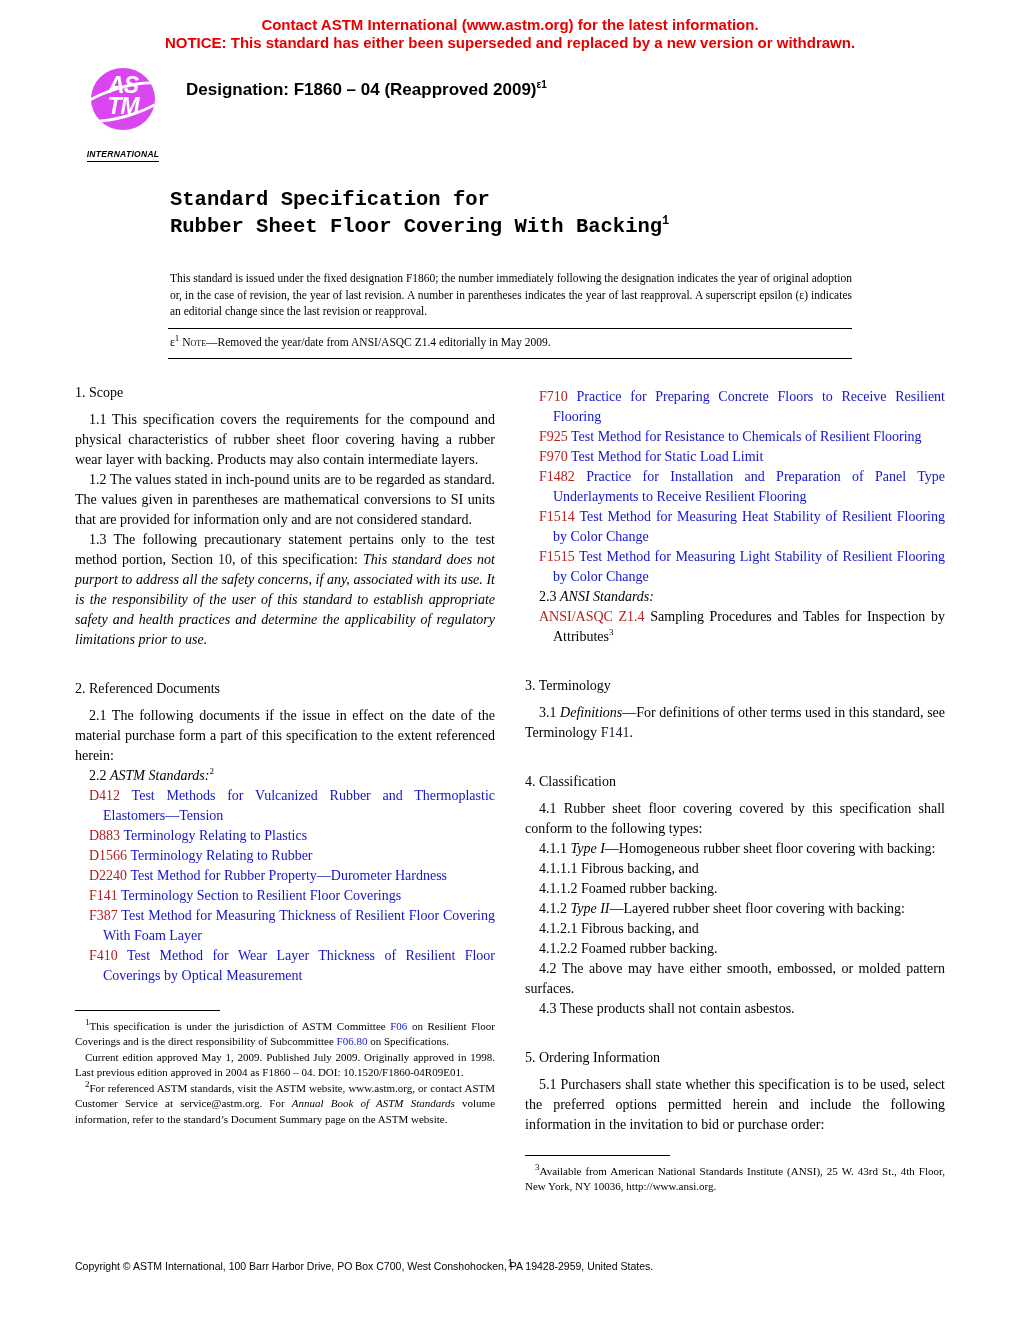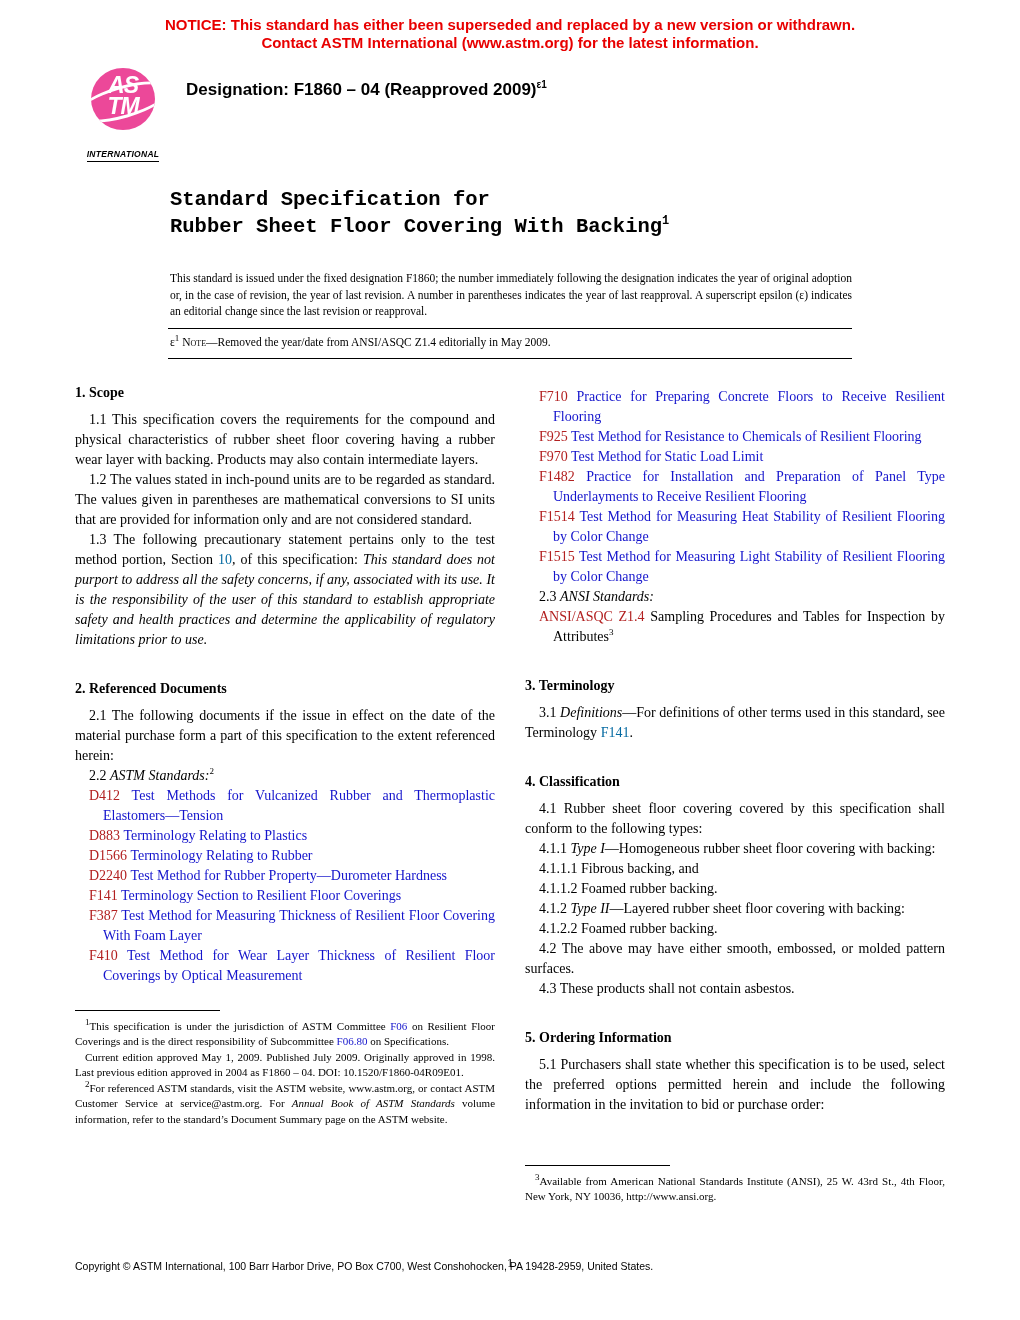--- a/index.html
+++ b/index.html
@@ -10,21 +10,21 @@
   
   .notice{
     padding-top:16px;text-align:center;
     font-family:"Liberation Sans", sans-serif;font-weight:bold;
     font-size:15px;line-height:18px;color:#e80000;
   }
   
   .header{display:flex;align-items:flex-start;margin:16px 0 0 76px;}
   .logo{width:94px;text-align:center;}
   .logo-circle{
-    width:64px;height:62px;background:#ec4899;border-radius:50%;
+    width:64px;height:62px;background:#d946ef;border-radius:50%;
     margin:0 auto;position:relative;overflow:hidden;
   }
   .logo-letters{
     position:absolute;left:0;top:7px;width:100%;
     font-family:"Liberation Sans", sans-serif;font-weight:bold;font-style:italic;
     font-size:23px;line-height:21px;color:#fff;letter-spacing:-1px;
   }
   .logo-ring{
     position:absolute;width:92px;height:26px;border:3px solid #fff;border-radius:50%;
     left:-17px;top:18px;transform:rotate(-16deg);
@@ -51,47 +51,47 @@
     margin:30px 168px 0 170px;font-size:11.5px;line-height:16.5px;text-align:justify;
   }
   .note-box{
     margin:8px 168px 0 168px;border-top:1.5px solid #000;border-bottom:1.5px solid #000;
     padding:6px 2px 8px 2px;font-size:11.5px;line-height:15px;
   }
   .smallcaps{font-variant:small-caps;}
   
   .columns{display:flex;gap:30px;margin:24px 75px 0 75px;}
   .col{width:420px;font-size:14px;line-height:20px;text-align:justify;}
-  .sec-heading{font-size:14px;font-weight:bold;margin:29px 0 7px 0;text-align:left;}
+  .sec-heading{font-size:14px;font-weight:normal;margin:29px 0 7px 0;text-align:left;}
   .col p{margin:0;text-indent:14px;}
   p.doc-item{margin:0;padding-left:28px;text-indent:-14px;color:#1414cc;}
   .code{color:#b22020;}
-  .link-red{color:#0369a1;}
+  .link-red{color:#0f172a;}
   .link-blue{color:#1414cc;}
   .it{font-style:italic;}
   .plain{color:#000;}
   sup{font-size:9px;line-height:0;vertical-align:super;}
   
   .fn-block{margin-top:24px;font-size:11px;line-height:15.5px;text-align:justify;}
   .fn-rule{width:145px;border-top:1.2px solid #000;margin:0 0 8px 0;}
   .fn-block p{margin:0;text-indent:10px;}
-  .fn-right{margin-top:50px;}
+  .fn-right{margin-top:20px;}
   
   .copyright{
     position:absolute;left:75px;top:1260px;
     font-family:"Liberation Sans", sans-serif;font-size:10.5px;
   }
   .pageno{position:absolute;left:0;right:0;top:1256px;text-align:center;font-size:12.5px;}
 </style>
 </head>
 <body>
 
 <div class="notice">
+  <div>Contact ASTM International (www.astm.org) for the latest information.</div>
   <div>NOTICE: This standard has either been superseded and replaced by a new version or withdrawn.</div>
-  <div>Contact ASTM International (www.astm.org) for the latest information.</div>
 </div>
 
 <div class="header">
   <div class="logo">
     <div class="logo-circle">
       <div class="logo-letters"><span>AS</span><br><span>TM</span></div>
       <div class="logo-ring"></div>
     </div>
     <span class="logo-intl">INTERNATIONAL</span>
   </div>
@@ -150,20 +150,21 @@
 
     <div class="sec-heading">3. Terminology</div>
     <p><span>3.1 </span><span class="it">Definitions</span><span>—For definitions of other terms used in this standard, see Terminology </span><span class="link-red">F141</span><span>.</span></p>
 
     <div class="sec-heading">4. Classification</div>
     <p>4.1 Rubber sheet floor covering covered by this specification shall conform to the following types:</p>
     <p><span>4.1.1 </span><span class="it">Type I</span><span>—Homogeneous rubber sheet floor covering with backing:</span></p>
     <p>4.1.1.1 Fibrous backing, and</p>
     <p>4.1.1.2 Foamed rubber backing.</p>
     <p><span>4.1.2 </span><span class="it">Type II</span><span>—Layered rubber sheet floor covering with backing:</span></p>
+    <p>4.1.2.1 Fibrous backing, and</p>
     <p>4.1.2.2 Foamed rubber backing.</p>
     <p>4.2 The above may have either smooth, embossed, or molded pattern surfaces.</p>
     <p>4.3 These products shall not contain asbestos.</p>
 
     <div class="sec-heading">5. Ordering Information</div>
     <p>5.1 Purchasers shall state whether this specification is to be used, select the preferred options permitted herein and include the following information in the invitation to bid or purchase order:</p>
 
     <div class="fn-block fn-right">
       <div class="fn-rule"></div>
       <p><sup>3</sup><span>Available from American National Standards Institute (ANSI), 25 W. 43rd St., 4th Floor, New York, NY 10036, http://www.ansi.org.</span></p>

